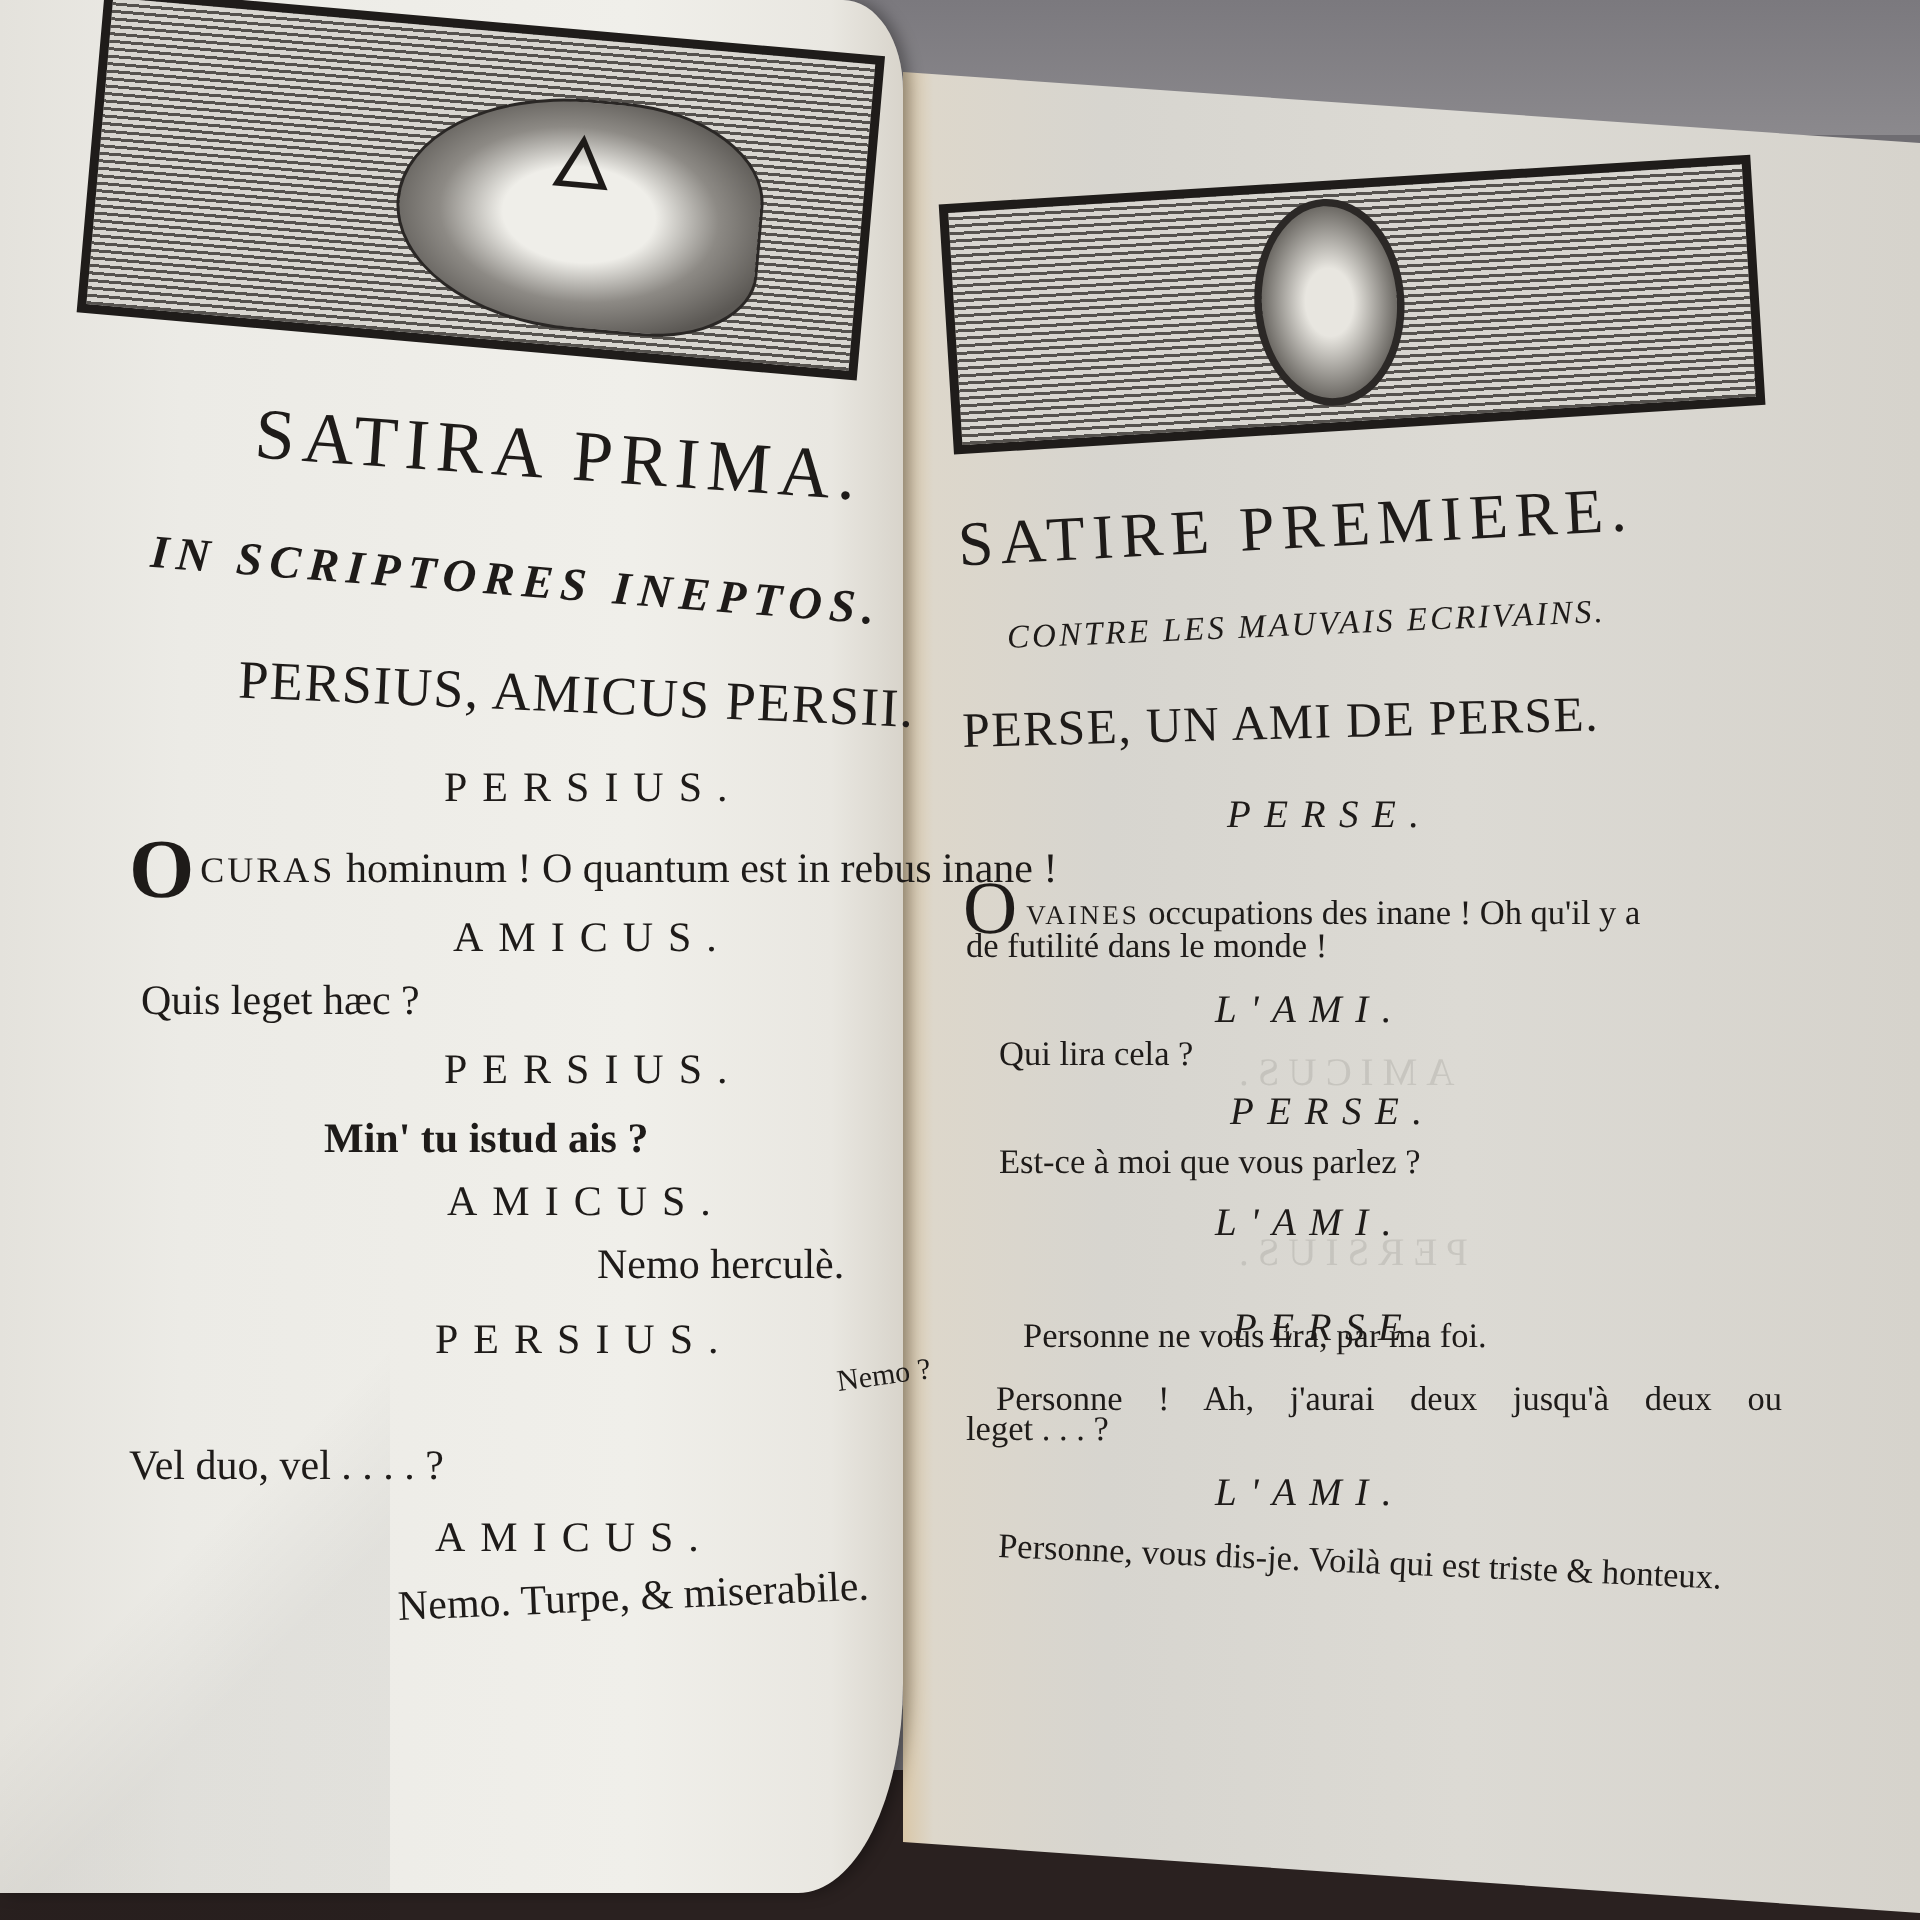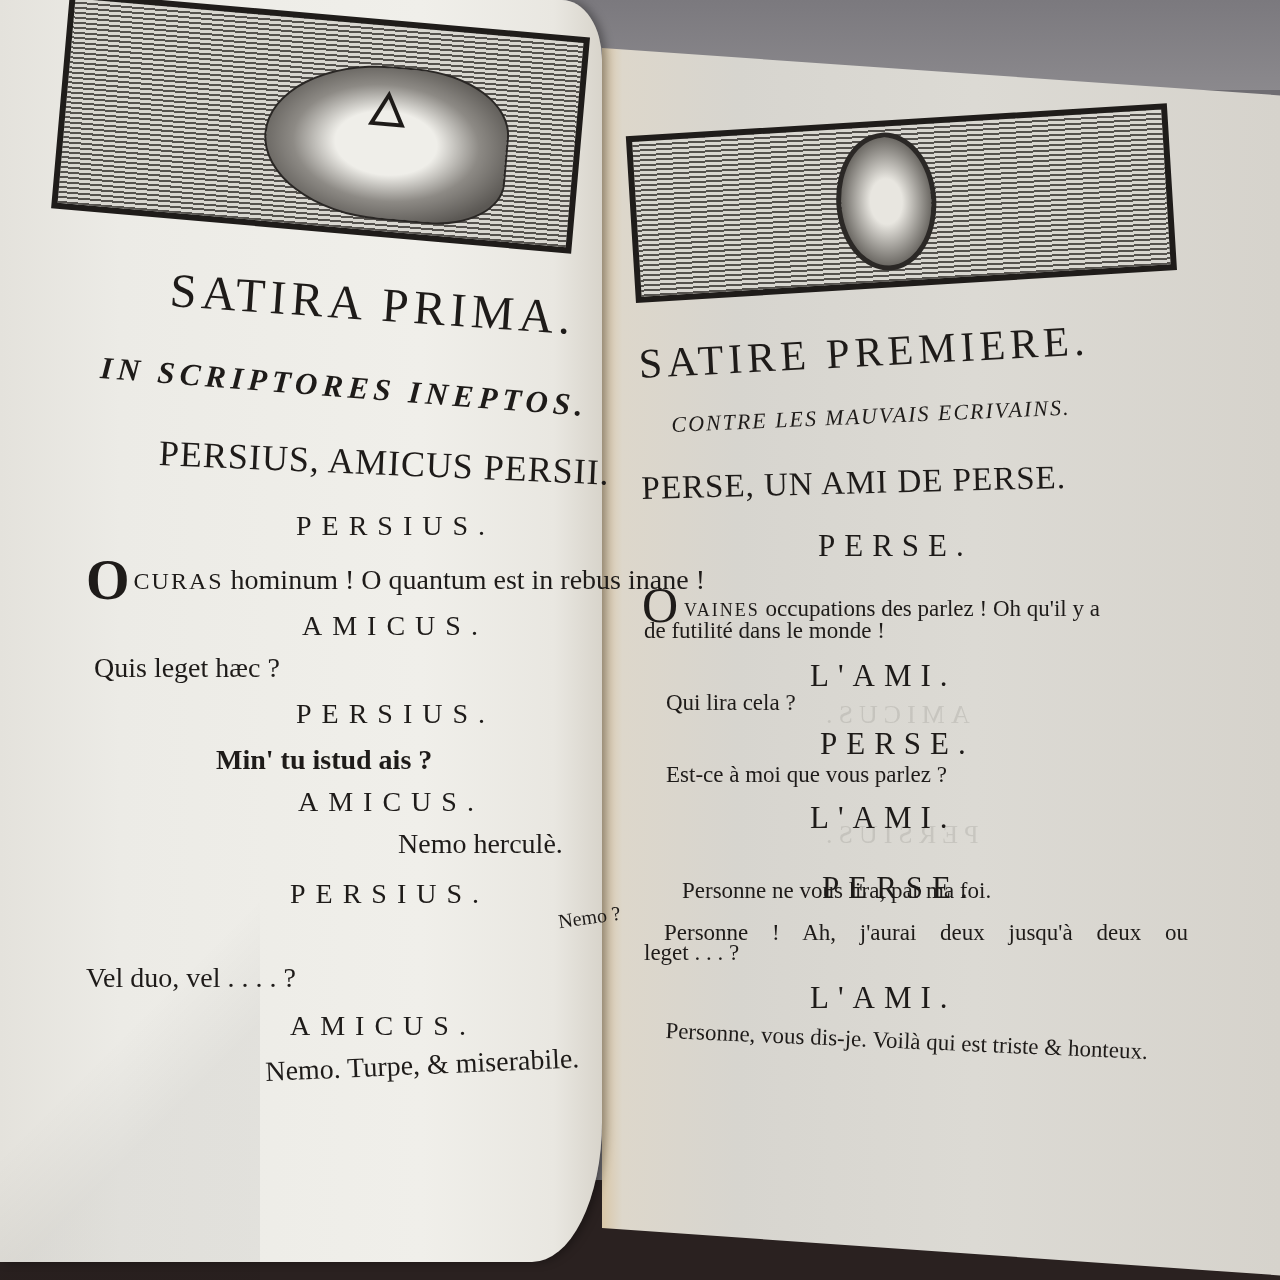--- a/index.html
+++ b/index.html
@@ -22,21 +22,21 @@
   .engr .oval{position:absolute;border:5px solid #2b2826;border-radius:50%;background:radial-gradient(ellipse,#e8e6e0 0 25%,#6e6b66 70%);}
   .engr .torch{position:absolute;font-size:48px;color:#1d1a18;line-height:1;}
   .eng-left{left:70px;top:-8px;width:510px;height:205px;transform:rotate(5deg);transform-origin:0 0;border-radius:0 0 0 0;}
   .eng-right{left:636px;top:136px;width:530px;height:155px;transform:rotate(-3.5deg);transform-origin:0 100%;}
   .t{position:absolute;color:#1e1b19;white-space:nowrap;}
   .title{font-size:48px;letter-spacing:5px;}
   .sub{font-style:italic;font-size:31px;letter-spacing:5px;font-weight:bold;}
   .sub2{font-style:italic;font-size:22px;letter-spacing:2px;}
   .head2{font-size:36px;letter-spacing:1px;}
   .speaker{font-size:28px;letter-spacing:10px;}
-  .speakerR{font-size:31px;letter-spacing:9px;}
+  .speakerR{font-size:26px;letter-spacing:9px;font-style:italic;}
   .line{font-size:28px;}
   .lineR{font-size:23px;}
   .drop{font-size:56px;font-weight:bold;vertical-align:-10px;margin-right:4px;}
   .dropR{font-size:50px;vertical-align:-6px;margin-right:6px;}
   .sc{font-variant:small-caps;font-size:24px;letter-spacing:2px;}
   .scR{font-variant:small-caps;font-size:18px;letter-spacing:2px;margin-top:36px;}
   .ghost{position:absolute;color:rgba(60,55,50,.12);font-size:26px;letter-spacing:6px;white-space:nowrap;}
 </style>
 </head>
 <body>
@@ -81,21 +81,21 @@
 
 <div class="ghost" style="left:820px;top:700px;transform:scaleX(-1);">AMICUS.</div>
 <div class="ghost" style="left:820px;top:820px;transform:scaleX(-1);">PERSIUS.</div>
 
 <div class="t title" style="left:640px;top:340px;font-size:42px;transform:rotate(-3deg);transform-origin:0 100%;">SATIRE PREMIERE.</div>
 <div class="t sub2" style="left:672px;top:412px;transform:rotate(-2.5deg);transform-origin:0 100%;font-variant:small-caps;">CONTRE LES MAUVAIS ECRIVAINS.</div>
 <div class="t head2" style="left:642px;top:470px;font-size:33px;transform:rotate(-1.5deg);transform-origin:0 100%;">PERSE, UN AMI DE PERSE.</div>
 
 <div class="t speakerR" style="left:818px;top:528px;">PERSE.</div>
 <div class="t lineR" style="left:642px;top:576px;">
-  <span class="dropR">O</span><span class="scR">VAINES</span><span> occupations des parlez ! Oh qu'il y a</span>
+  <span class="dropR">O</span><span class="scR">VAINES</span><span> occupations des inane ! Oh qu'il y a</span>
 </div>
 <div class="t lineR" style="left:644px;top:618px;">de futilité dans le monde !</div>
 <div class="t speakerR" style="left:810px;top:658px;">L'AMI.</div>
 <div class="t lineR" style="left:666px;top:690px;">Qui lira cela ?</div>
 <div class="t speakerR" style="left:820px;top:726px;">PERSE.</div>
 <div class="t lineR" style="left:666px;top:762px;">Est-ce à moi que vous parlez ?</div>
 <div class="t speakerR" style="left:810px;top:800px;">L'AMI.</div>
 <div class="t lineR" style="left:682px;top:838px;margin-top:40px;">Personne ne vous lira, par ma foi.</div>
 <div class="t speakerR" style="left:822px;top:870px;">PERSE.</div>
 <div class="t lineR" style="left:664px;top:920px;word-spacing:18px;">Personne ! Ah, j'aurai deux jusqu'à deux ou</div>

